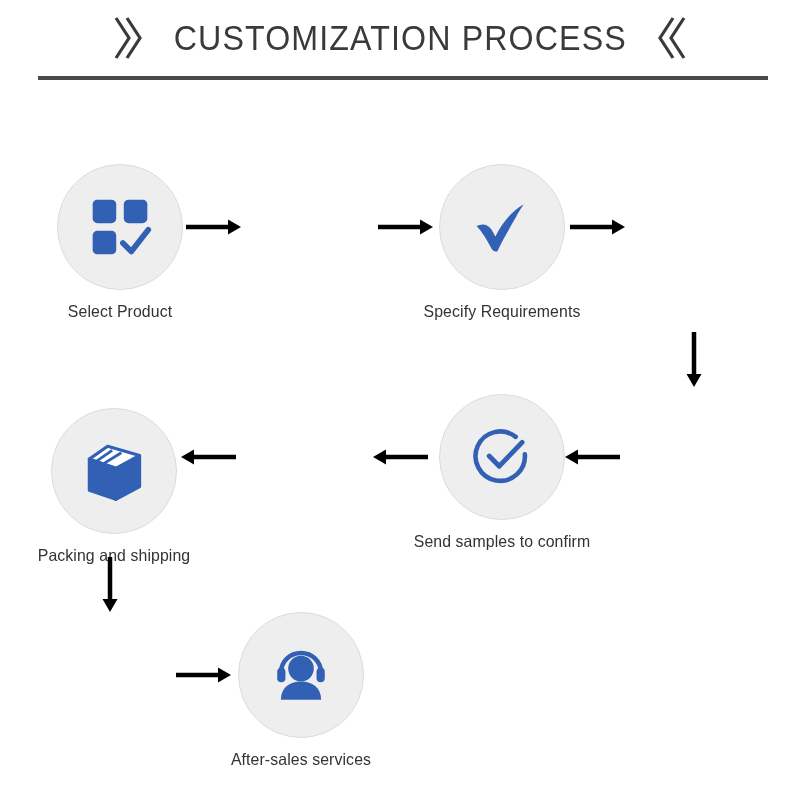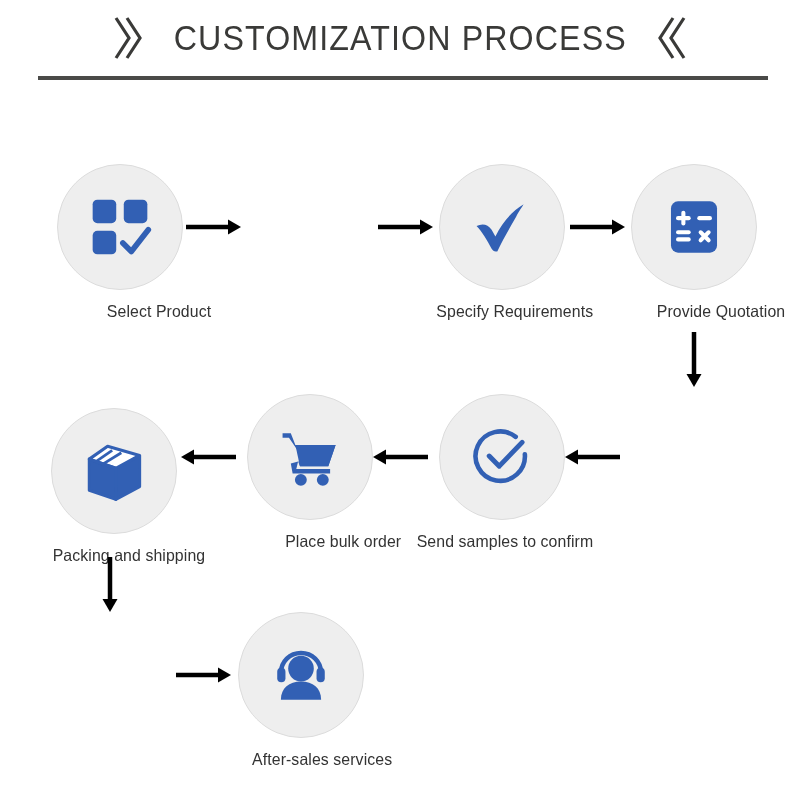--- a/index.html
+++ b/index.html
@@ -63,21 +63,21 @@
   .flow {
     position: absolute;
     left: 0;
     top: 92px;
     width: 800px;
     height: 708px;
   }
   .node {
     position: absolute;
     width: 190px;
-    text-align: right;
+    text-align: center;
   }
   .circle {
     width: 126px;
     height: 126px;
     margin: 0 auto;
     border-radius: 50%;
     background: #eeeeee;
     border: 1px solid #dcdcdc;
     display: flex;
     align-items: center;
@@ -165,39 +165,20 @@
     <div class="node-label">Specify Requirements</div>
   </div>
 
   <div class="arrow" style="left:570px; top:125px;">
     <svg viewBox="0 0 56 20" width="56" height="20">
       <path d="M0 10 L42 10" stroke="#000" stroke-width="4.5"></path>
       <path d="M42 2.5 L55 10 L42 17.5 Z" fill="#000"></path>
     </svg>
   </div>
 
-  <div class="node" style="left:599px; top:72px;">
-    <div class="circle">
-      <span>
-        <svg viewBox="0 0 70 70" width="62" height="62">
-          <rect x="9" y="6" width="52" height="58" rx="8" fill="#3260b4"></rect>
-          <g stroke="#ffffff" stroke-width="4.6" stroke-linecap="round">
-            <path d="M17 25 L29 25"></path>
-            <path d="M23 19 L23 31"></path>
-            <path d="M41 25 L53 25"></path>
-            <path d="M17 41 L29 41"></path>
-            <path d="M17 49 L29 49"></path>
-            <path d="M42.5 41 L51.5 50"></path>
-            <path d="M51.5 41 L42.5 50"></path>
-          </g>
-        </svg>
-      </span>
-    </div>
-    <div class="node-label">Provide Quotation</div>
-  </div>
 
   <div class="arrow" style="left:684px; top:240px;">
     <svg viewBox="0 0 20 56" width="20" height="56">
       <path d="M10 0 L10 42" stroke="#000" stroke-width="4.5"></path>
       <path d="M2.5 42 L10 55 L17.5 42 Z" fill="#000"></path>
     </svg>
   </div>
 
   <div class="node" style="left:19px; top:316px;">
     <div class="circle">
@@ -216,34 +197,20 @@
     <div class="node-label">Packing and shipping</div>
   </div>
 
   <div class="arrow" style="left:180px; top:355px;">
     <svg viewBox="0 0 56 20" width="56" height="20">
       <path d="M56 10 L14 10" stroke="#000" stroke-width="4.5"></path>
       <path d="M14 2.5 L1 10 L14 17.5 Z" fill="#000"></path>
     </svg>
   </div>
 
-  <div class="node" style="left:215px; top:302px;">
-    <div class="circle">
-      <span>
-        <svg viewBox="0 0 70 70" width="64" height="64">
-          <path d="M5 9 L14 9 L19 22 L63 22 L55 45 L24 45 L22 40 L52 40 L58 27 L21 27 L12 14 L5 14 Z" fill="#3260b4"></path>
-          <path d="M19 22 L63 22 L55 45 L24 45 Z" fill="#3260b4"></path>
-          <path d="M22 40 L20 48 L57 48 L57 53 L16 53 L14 42 Z" fill="#3260b4"></path>
-          <circle cx="25" cy="60" r="6.5" fill="#3260b4"></circle>
-          <circle cx="49" cy="60" r="6.5" fill="#3260b4"></circle>
-        </svg>
-      </span>
-    </div>
-    <div class="node-label">Place bulk order</div>
-  </div>
 
   <div class="arrow" style="left:372px; top:355px;">
     <svg viewBox="0 0 56 20" width="56" height="20">
       <path d="M56 10 L14 10" stroke="#000" stroke-width="4.5"></path>
       <path d="M14 2.5 L1 10 L14 17.5 Z" fill="#000"></path>
     </svg>
   </div>
 
   <div class="node" style="left:407px; top:302px;">
     <div class="circle">

